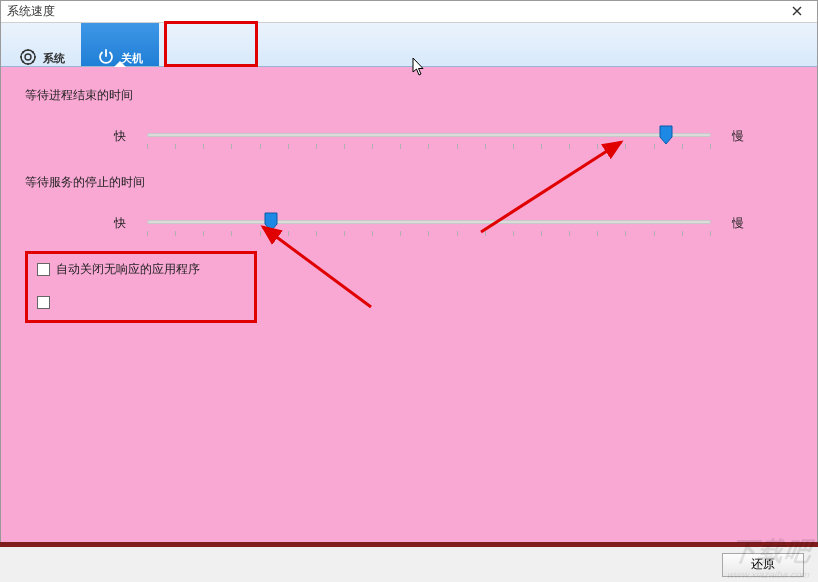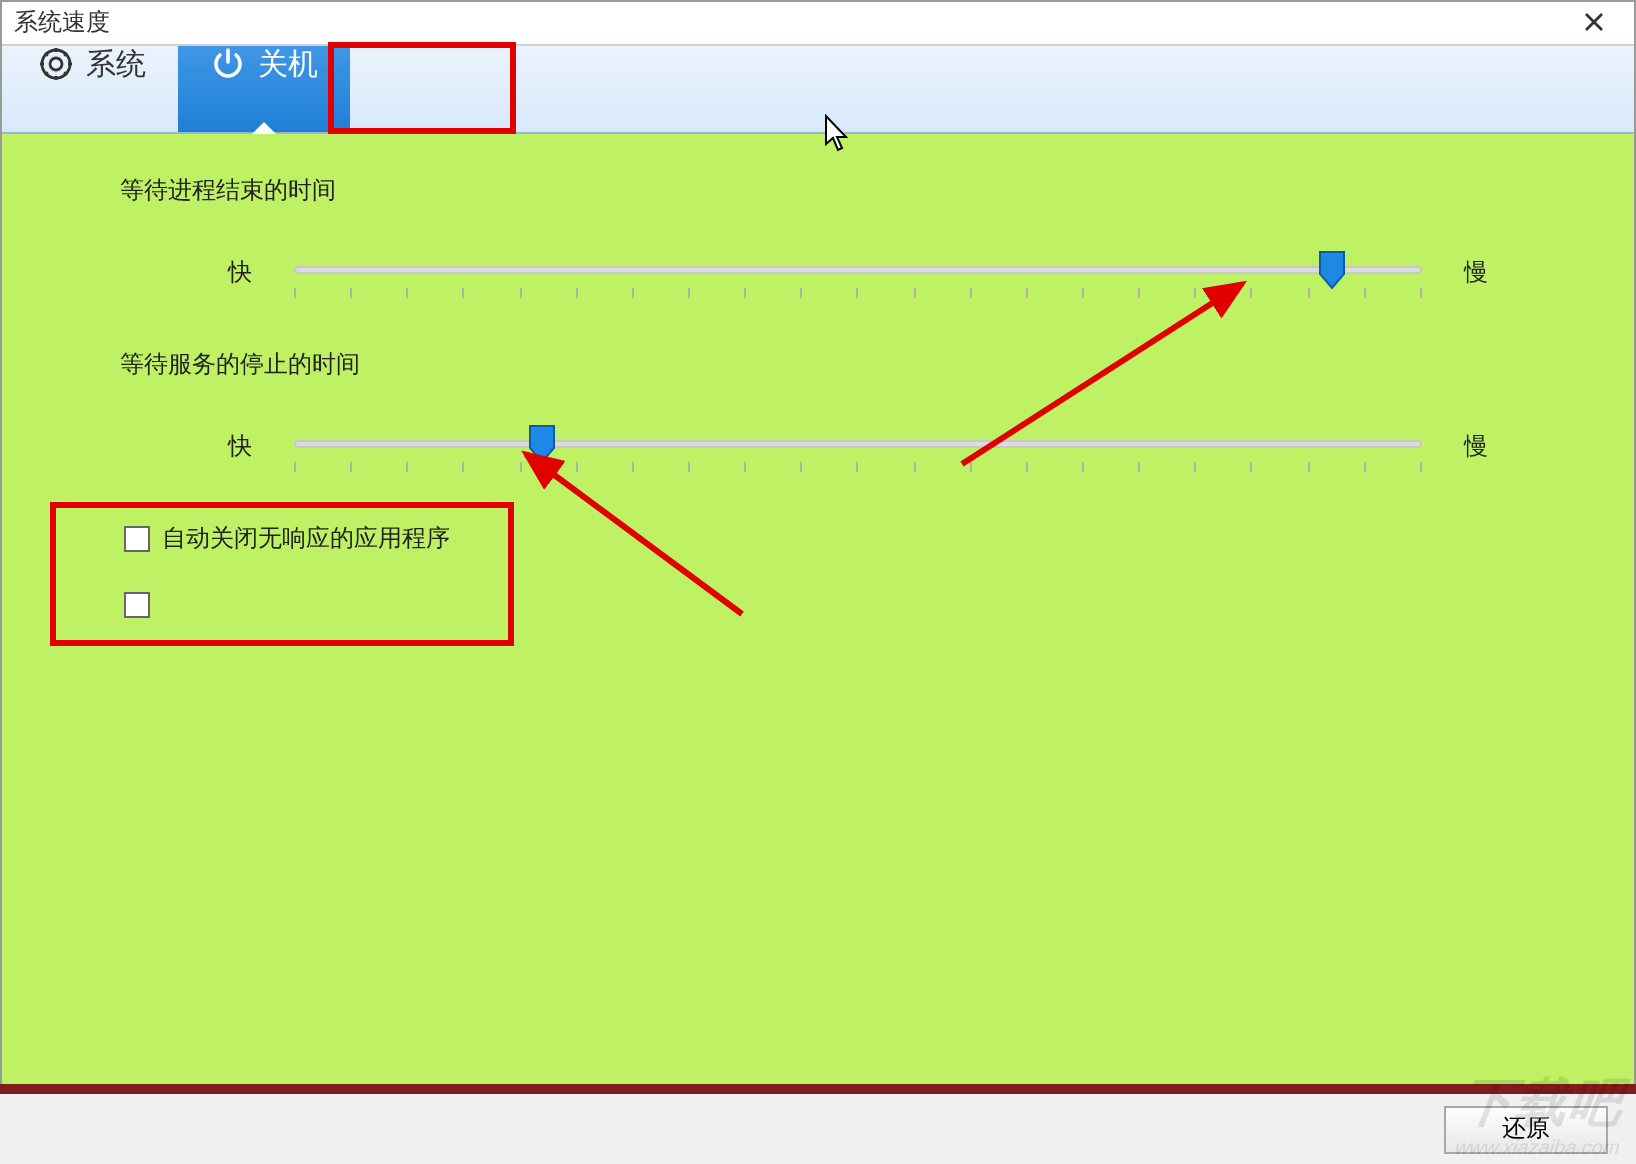--- a/index.html
+++ b/index.html
@@ -5,21 +5,21 @@
   * { margin: 0; padding: 0; box-sizing: border-box; }
   body {
     font-family: "Microsoft YaHei", "SimSun", Arial, sans-serif;
     font-size: 12px;
     background: #fff;
     width: 818px;
     height: 582px;
     overflow: hidden;
     position: relative;
   }
-  .window { width: 100%; height: 100%; border: 1px solid #9a9a9a; background: #bef264; }
+  .window { width: 100%; height: 100%; border: 1px solid #9a9a9a; background: #f9a8d4; }
   .titlebar {
     height: 22px;
     background: #fff;
     border-bottom: 1px solid #d0d0d0;
     display: flex;
     align-items: center;
     padding: 0 6px;
     position: relative;
   }
   .titlebar-text { font-size: 12px; color: #333; }
@@ -33,27 +33,28 @@
     height: 44px;
     background: linear-gradient(#eaf3fc, #d8e9fb);
     border-bottom: 1px solid #9bb6d4;
     display: flex;
     align-items: stretch;
     padding: 0 2px;
     position: relative;
   }
   .tab {
     display: flex;
-    align-items: flex-start;
+    align-items: flex-end;
     gap: 6px;
     padding: 0 16px;
-    font-size: 15px;
+    font-size: 11px;
     color: #333;
     cursor: pointer;
     position: relative;
+    font-weight: bold;
   }
   .tab .icon { width: 18px; height: 18px; display:flex; align-items:center; justify-content:center; }
   .tab.active {
     background: linear-gradient(#3f97e6, #1f7fd6);
     color: #fff;
   }
   .tab.active::after {
     content: "";
     position: absolute;
     bottom: -1px;
@@ -72,21 +73,21 @@
     left: 163px;
     width: 94px;
     height: 46px;
   }
   .content {
     padding: 16px 24px 0 24px;
     color: #222;
     position: relative;
     height: 470px;
   }
-  .group-title { font-size: 12px; color: #222; margin-bottom: 22px; margin-top: 4px; margin-left: 35px; }
+  .group-title { font-size: 12px; color: #222; margin-bottom: 22px; margin-top: 4px; }
   .slider-row {
     display: flex;
     align-items: center;
     padding-left: 80px;
     padding-right: 40px;
     margin-bottom: 28px;
   }
   .slider-label { width: 30px; font-size: 12px; color: #222; text-align: center; }
   .slider-track {
     flex: 1;
@@ -122,21 +123,20 @@
     margin-top: 20px;
     position: relative;
   }
   .checkbox-row {
     display: flex;
     align-items: center;
     gap: 6px;
     margin-bottom: 18px;
     font-size: 12px;
     padding-left: 12px;
-    margin-left: 25px;
   }
   .cb {
     width: 13px; height: 13px;
     border: 1px solid #666;
     background: #fff;
     display: inline-block;
   }
   .highlight-cb {
     position: absolute;
     border: 3px solid #e00000;

